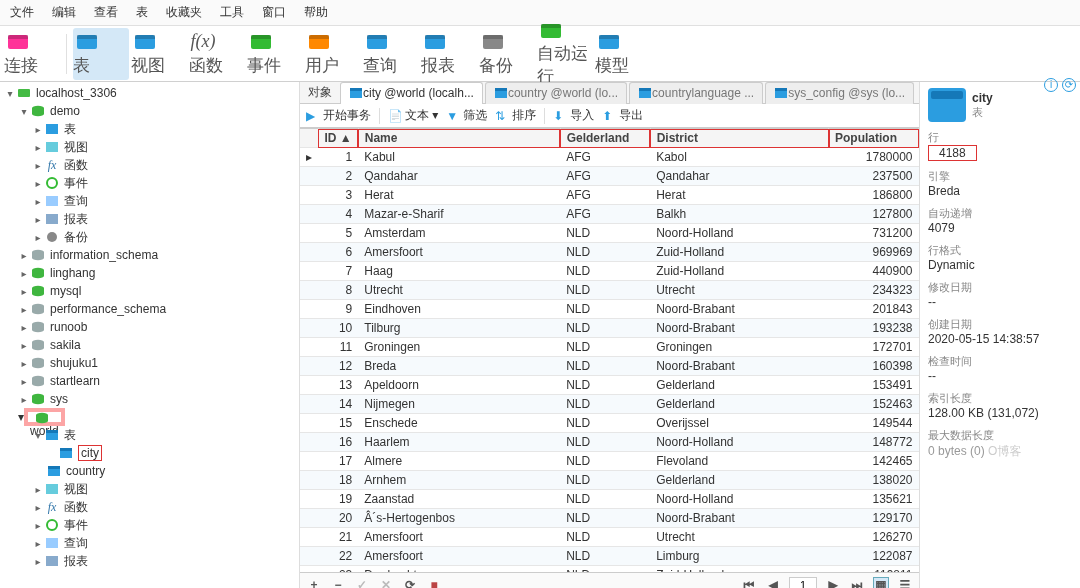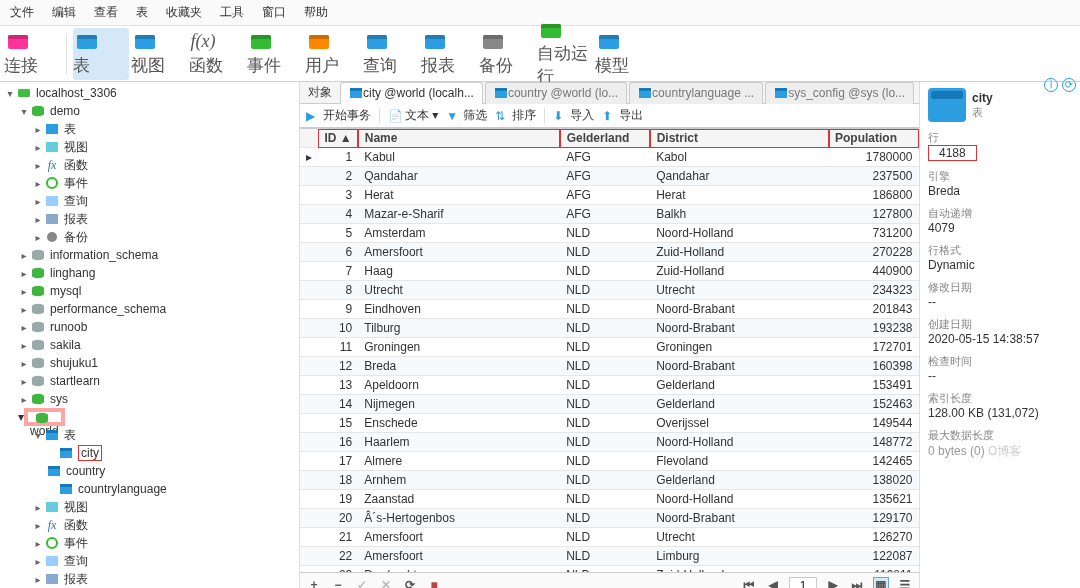--- a/index.html
+++ b/index.html
@@ -388,30 +388,20 @@
       <div class="tree-row" style="padding-left:34px">
         <span class="caret"></span>
         <span class="ticn">
           <svg width="14" height="12">
             <rect x="1" y="1" width="12" height="10" fill="#2b9de0"></rect>
             <rect x="1" y="1" width="12" height="3" fill="#1578b8"></rect>
           </svg>
         </span>
         <span class="label">country</span>
       </div>
-      <div class="tree-row" style="padding-left:46px">
-        <span class="caret"></span>
-        <span class="ticn">
-          <svg width="14" height="12">
-            <rect x="1" y="1" width="12" height="10" fill="#2b9de0"></rect>
-            <rect x="1" y="1" width="12" height="3" fill="#1578b8"></rect>
-          </svg>
-        </span>
-        <span class="label">countrylanguage</span>
-      </div>
       <div class="tree-row" style="padding-left:32px">
         <span class="caret">▸</span>
         <span class="ticn">
           <svg width="14" height="12">
             <rect x="1" y="1" width="12" height="10" fill="#6cd"></rect>
           </svg>
         </span>
         <span class="label">视图</span>
       </div>
       <div class="tree-row" style="padding-left:32px">
@@ -562,21 +552,21 @@
               <td class="ccol">NLD</td>
               <td>Noord-Holland</td>
               <td class="pcol">731200</td>
             </tr>
             <tr>
               <td class="gutter"></td>
               <td class="idcol">6</td>
               <td>Amersfoort</td>
               <td class="ccol">NLD</td>
               <td>Zuid-Holland</td>
-              <td class="pcol">270228</td>
+              <td class="pcol">969969</td>
             </tr>
             <tr>
               <td class="gutter"></td>
               <td class="idcol">7</td>
               <td>Haag</td>
               <td class="ccol">NLD</td>
               <td>Zuid-Holland</td>
               <td class="pcol">440900</td>
             </tr>
             <tr>

